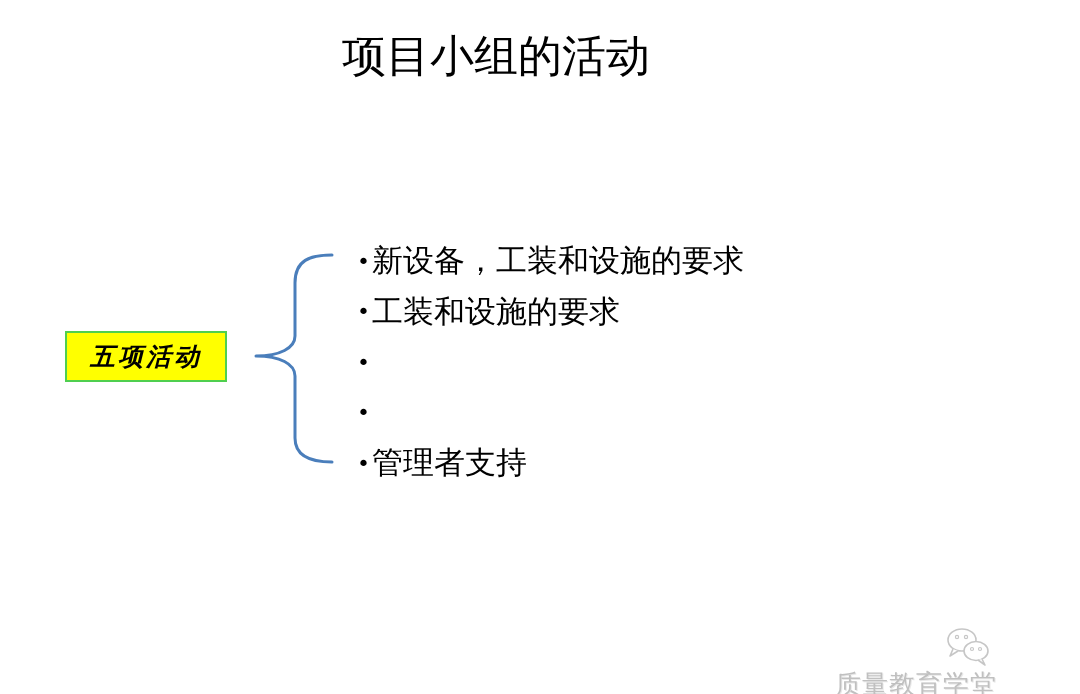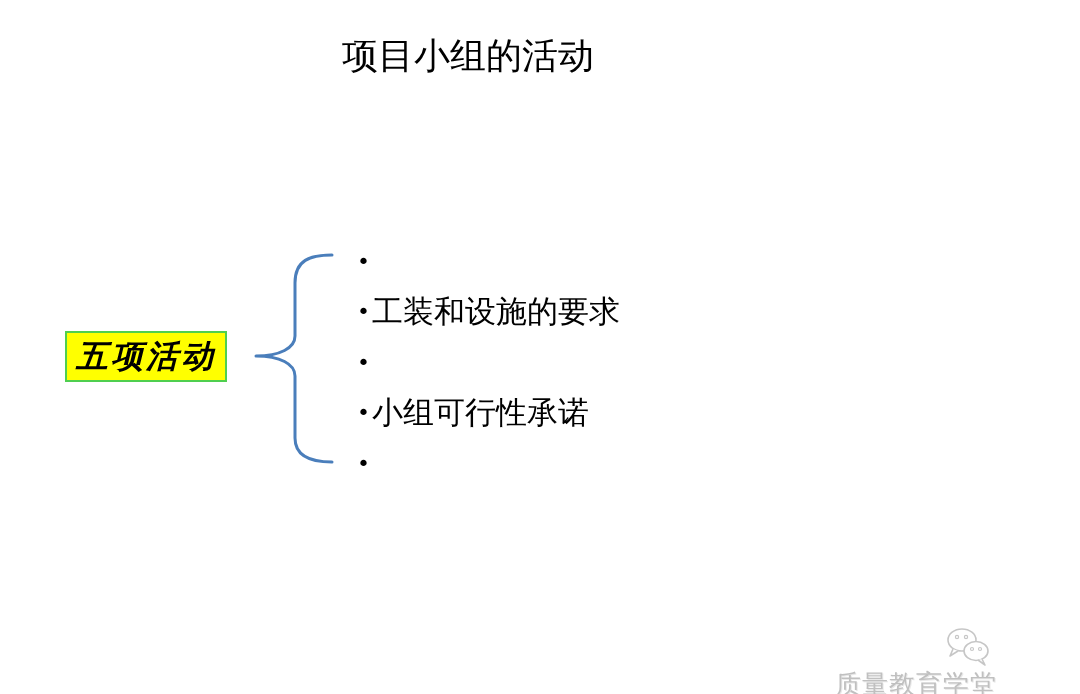--- a/index.html
+++ b/index.html
@@ -12,42 +12,42 @@
       height: 694px;
       position: relative;
       overflow: hidden;
       font-family: "DejaVu Sans", "Liberation Sans", sans-serif;
       color: #000000;
     }
     .slide-title {
       position: absolute;
       left: 342px;
       top: 34px;
-      font-size: 36px;
+      font-size: 44px;
       line-height: 44px;
       letter-spacing: 0px;
       white-space: nowrap;
     }
     .label-box {
       position: absolute;
       left: 65px;
       top: 331px;
       width: 158px;
       height: 47px;
       background: #ffff00;
       border: 2px solid #4fcf4f;
       display: flex;
       align-items: center;
       justify-content: center;
     }
     .label-text {
       font-family: "DejaVu Serif", "Liberation Serif", serif;
       font-weight: bold;
       font-style: italic;
-      font-size: 32px;
+      font-size: 25px;
       letter-spacing: 3px;
       color: #000000;
       white-space: nowrap;
     }
     .brace {
       position: absolute;
       left: 250px;
       top: 248px;
       width: 90px;
       height: 222px;
@@ -106,34 +106,35 @@
   <span class="label-text">五项活动</span>
 </div>
 
 <svg class="brace" viewBox="0 0 90 222" xmlns="http://www.w3.org/2000/svg">
   <path d="M82 7 C60 7 45 12 45 35 L45 88 C45 100 30 108 6 108 C30 108 45 116 45 128 L45 190 C45 208 60 214 82 214" fill="none" stroke="#4a7ebb" stroke-width="3" stroke-linecap="round" stroke-linejoin="round"></path>
 </svg>
 
 <ul class="bullet-list">
   <li class="bullet-item">
     <span class="bullet-dot">•</span>
+    <span>新设备，工装和设施的要求</span>
   </li>
   <li class="bullet-item">
     <span class="bullet-dot">•</span>
     <span>工装和设施的要求</span>
   </li>
   <li class="bullet-item">
     <span class="bullet-dot">•</span>
   </li>
   <li class="bullet-item">
     <span class="bullet-dot">•</span>
-    <span>小组可行性承诺</span>
   </li>
   <li class="bullet-item">
     <span class="bullet-dot">•</span>
+    <span>管理者支持</span>
   </li>
 </ul>
 
 <div class="watermark">
   <svg class="watermark-icon" viewBox="0 0 46 42" xmlns="http://www.w3.org/2000/svg">
     <ellipse cx="17" cy="15" rx="14" ry="11" fill="none" stroke="#c4c4c4" stroke-width="1.6"></ellipse>
     <path d="M8 24 L5 31 L13 26" fill="#ffffff" stroke="#c4c4c4" stroke-width="1.6" stroke-linejoin="round"></path>
     <circle cx="12" cy="12" r="1.6" fill="none" stroke="#c4c4c4" stroke-width="1.2"></circle>
     <circle cx="21" cy="12" r="1.6" fill="none" stroke="#c4c4c4" stroke-width="1.2"></circle>
     <ellipse cx="31" cy="26" rx="12" ry="9.5" fill="#ffffff" stroke="#c4c4c4" stroke-width="1.6"></ellipse>

